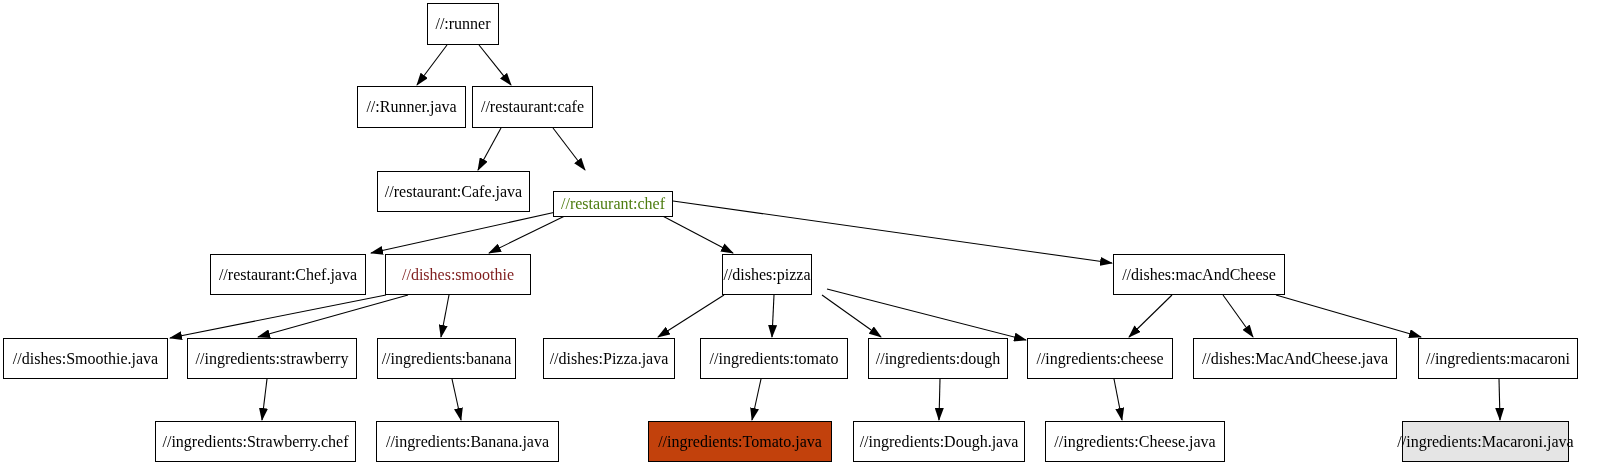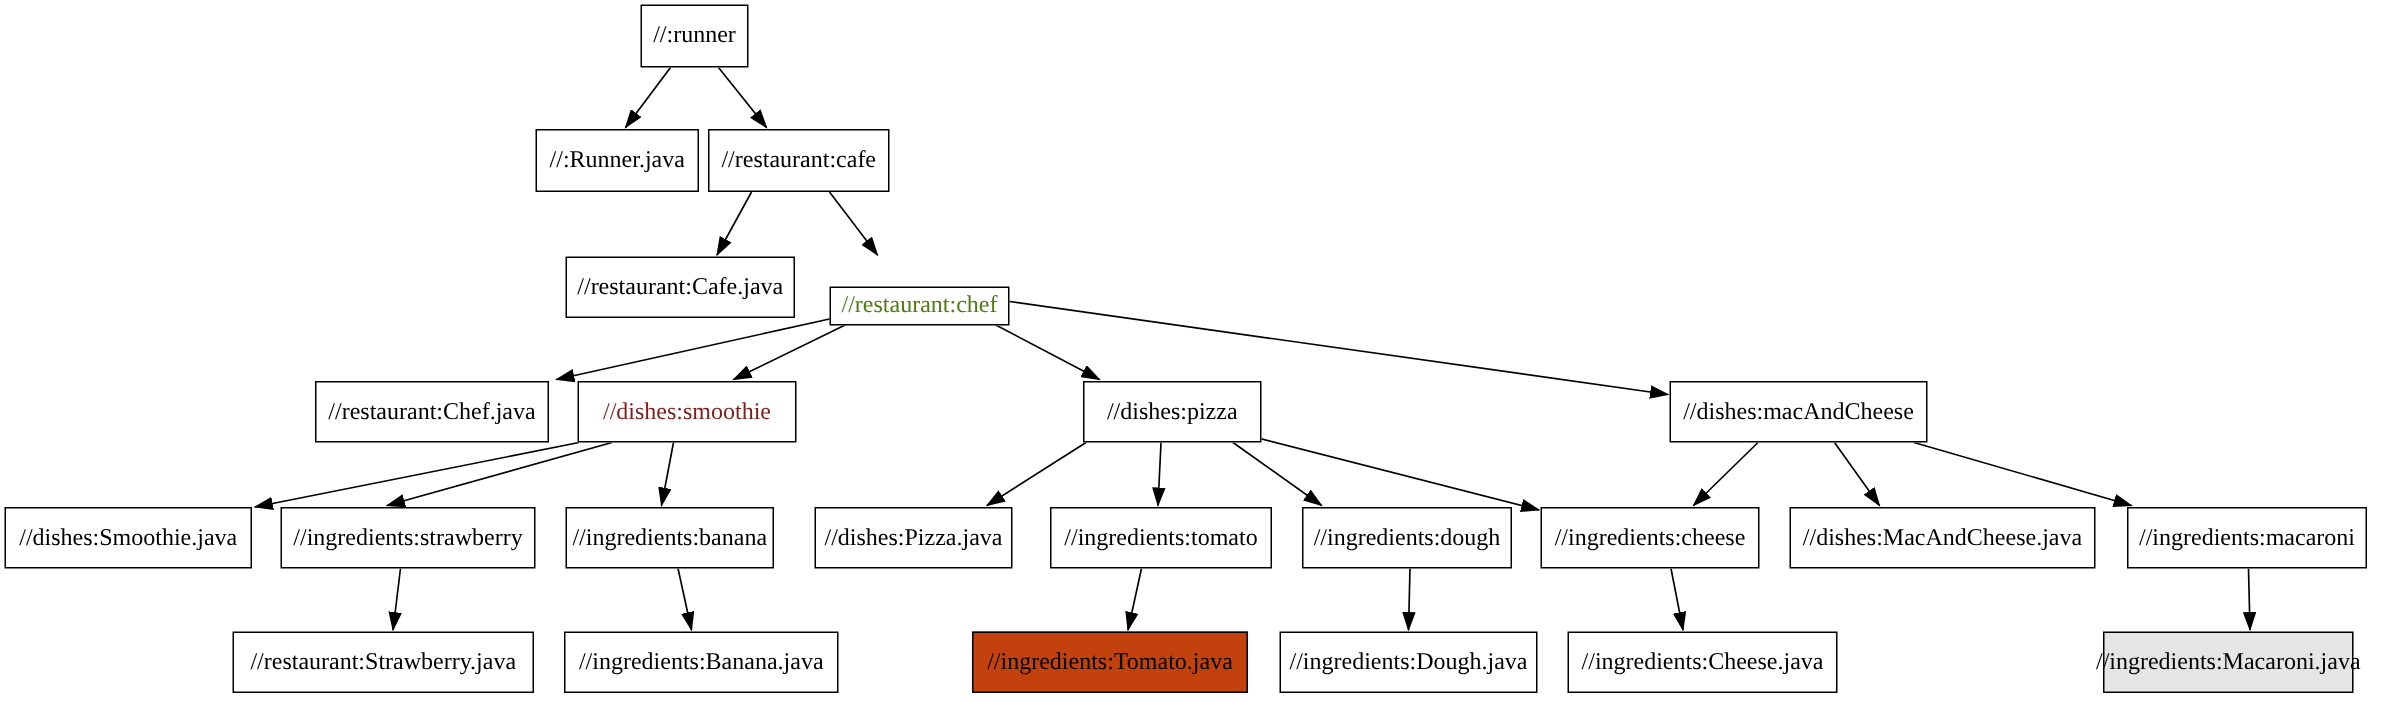--- a/index.html
+++ b/index.html
@@ -85,31 +85,31 @@
       <line class="edge" x1="1499" y1="379" x2="1500" y2="420" stroke="#000000" marker-end="url(#arrowhead)"></line>
     </svg>
   <div id="node-layer">
       <div class="node" style="left: 427px; top: 3px; width: 72px; height: 42px; background: rgb(255, 255, 255); border-color: rgb(0, 0, 0); color: rgb(0, 0, 0);">//:runner</div>
       <div class="node" style="left: 343px; top: 86px; width: 109px; height: 42px; background: rgb(255, 255, 255); border-color: rgb(0, 0, 0); color: rgb(0, 0, 0); margin-left: 14px;">//:Runner.java</div>
       <div class="node" style="left: 472px; top: 86px; width: 121px; height: 42px; background: rgb(255, 255, 255); border-color: rgb(0, 0, 0); color: rgb(0, 0, 0);">//restaurant:cafe</div>
       <div class="node" style="left: 377px; top: 171px; width: 153px; height: 41px; background: rgb(255, 255, 255); border-color: rgb(0, 0, 0); color: rgb(0, 0, 0);">//restaurant:Cafe.java</div>
       <div class="node" style="left: 553px; top: 171px; width: 120px; height: 26px; background: rgb(255, 255, 255); border-color: rgb(0, 0, 0); color: #4d7c0f; margin-top: 20px;">//restaurant:chef</div>
       <div class="node" style="left: 210px; top: 254px; width: 156px; height: 41px; background: rgb(255, 255, 255); border-color: rgb(0, 0, 0); color: rgb(0, 0, 0);">//restaurant:Chef.java</div>
       <div class="node" style="left: 385px; top: 254px; width: 146px; height: 41px; background: rgb(255, 255, 255); border-color: rgb(0, 0, 0); color: #7f1d1d;">//dishes:smoothie</div>
-      <div class="node" style="left: 722px; top: 254px; width: 119px; height: 41px; background: rgb(255, 255, 255); border-color: rgb(0, 0, 0); color: rgb(0, 0, 0);">//dishes:pizza</div>
+      <div class="node" style="left: 722px; top: 254px; width: 90px; height: 41px; background: rgb(255, 255, 255); border-color: rgb(0, 0, 0); color: rgb(0, 0, 0);">//dishes:pizza</div>
       <div class="node" style="left: 1113px; top: 254px; width: 172px; height: 41px; background: rgb(255, 255, 255); border-color: rgb(0, 0, 0); color: rgb(0, 0, 0);">//dishes:macAndCheese</div>
       <div class="node" style="left: 3px; top: 338px; width: 165px; height: 41px; background: rgb(255, 255, 255); border-color: rgb(0, 0, 0); color: rgb(0, 0, 0);">//dishes:Smoothie.java</div>
       <div class="node" style="left: 187px; top: 338px; width: 170px; height: 41px; background: rgb(255, 255, 255); border-color: rgb(0, 0, 0); color: rgb(0, 0, 0);">//ingredients:strawberry</div>
       <div class="node" style="left: 377px; top: 338px; width: 139px; height: 41px; background: rgb(255, 255, 255); border-color: rgb(0, 0, 0); color: rgb(0, 0, 0);">//ingredients:banana</div>
       <div class="node" style="left: 543px; top: 338px; width: 132px; height: 41px; background: rgb(255, 255, 255); border-color: rgb(0, 0, 0); color: rgb(0, 0, 0);">//dishes:Pizza.java</div>
       <div class="node" style="left: 700px; top: 338px; width: 148px; height: 41px; background: rgb(255, 255, 255); border-color: rgb(0, 0, 0); color: rgb(0, 0, 0);">//ingredients:tomato</div>
       <div class="node" style="left: 868px; top: 338px; width: 140px; height: 41px; background: rgb(255, 255, 255); border-color: rgb(0, 0, 0); color: rgb(0, 0, 0);">//ingredients:dough</div>
       <div class="node" style="left: 1027px; top: 338px; width: 146px; height: 41px; background: rgb(255, 255, 255); border-color: rgb(0, 0, 0); color: rgb(0, 0, 0);">//ingredients:cheese</div>
       <div class="node" style="left: 1193px; top: 338px; width: 204px; height: 41px; background: rgb(255, 255, 255); border-color: rgb(0, 0, 0); color: rgb(0, 0, 0);">//dishes:MacAndCheese.java</div>
       <div class="node" style="left: 1418px; top: 338px; width: 160px; height: 41px; background: rgb(255, 255, 255); border-color: rgb(0, 0, 0); color: rgb(0, 0, 0);">//ingredients:macaroni</div>
-      <div class="node" style="left: 155px; top: 421px; width: 201px; height: 41px; background: rgb(255, 255, 255); border-color: rgb(0, 0, 0); color: rgb(0, 0, 0);">//restaurant:Strawberry.java</div>
+      <div class="node" style="left: 155px; top: 421px; width: 201px; height: 41px; background: rgb(255, 255, 255); border-color: rgb(0, 0, 0); color: rgb(0, 0, 0);">//ingredients:Strawberry.chef</div>
       <div class="node" style="left: 376px; top: 421px; width: 183px; height: 41px; background: rgb(255, 255, 255); border-color: rgb(0, 0, 0); color: rgb(0, 0, 0);">//ingredients:Banana.java</div>
       <div class="node" style="left: 648px; top: 421px; width: 184px; height: 41px; background: #c2410c; border-color: rgb(0, 0, 0); color: rgb(0, 0, 0);">//ingredients:Tomato.java</div>
       <div class="node" style="left: 853px; top: 421px; width: 172px; height: 41px; background: rgb(255, 255, 255); border-color: rgb(0, 0, 0); color: rgb(0, 0, 0);">//ingredients:Dough.java</div>
       <div class="node" style="left: 1045px; top: 421px; width: 180px; height: 41px; background: rgb(255, 255, 255); border-color: rgb(0, 0, 0); color: rgb(0, 0, 0);">//ingredients:Cheese.java</div>
       <div class="node" style="left: 1402px; top: 421px; width: 167px; height: 41px; background: #e5e5e5; border-color: rgb(0, 0, 0); color: rgb(0, 0, 0);">//ingredients:Macaroni.java</div>
     </div>
 </div>
 
 </body></html>

